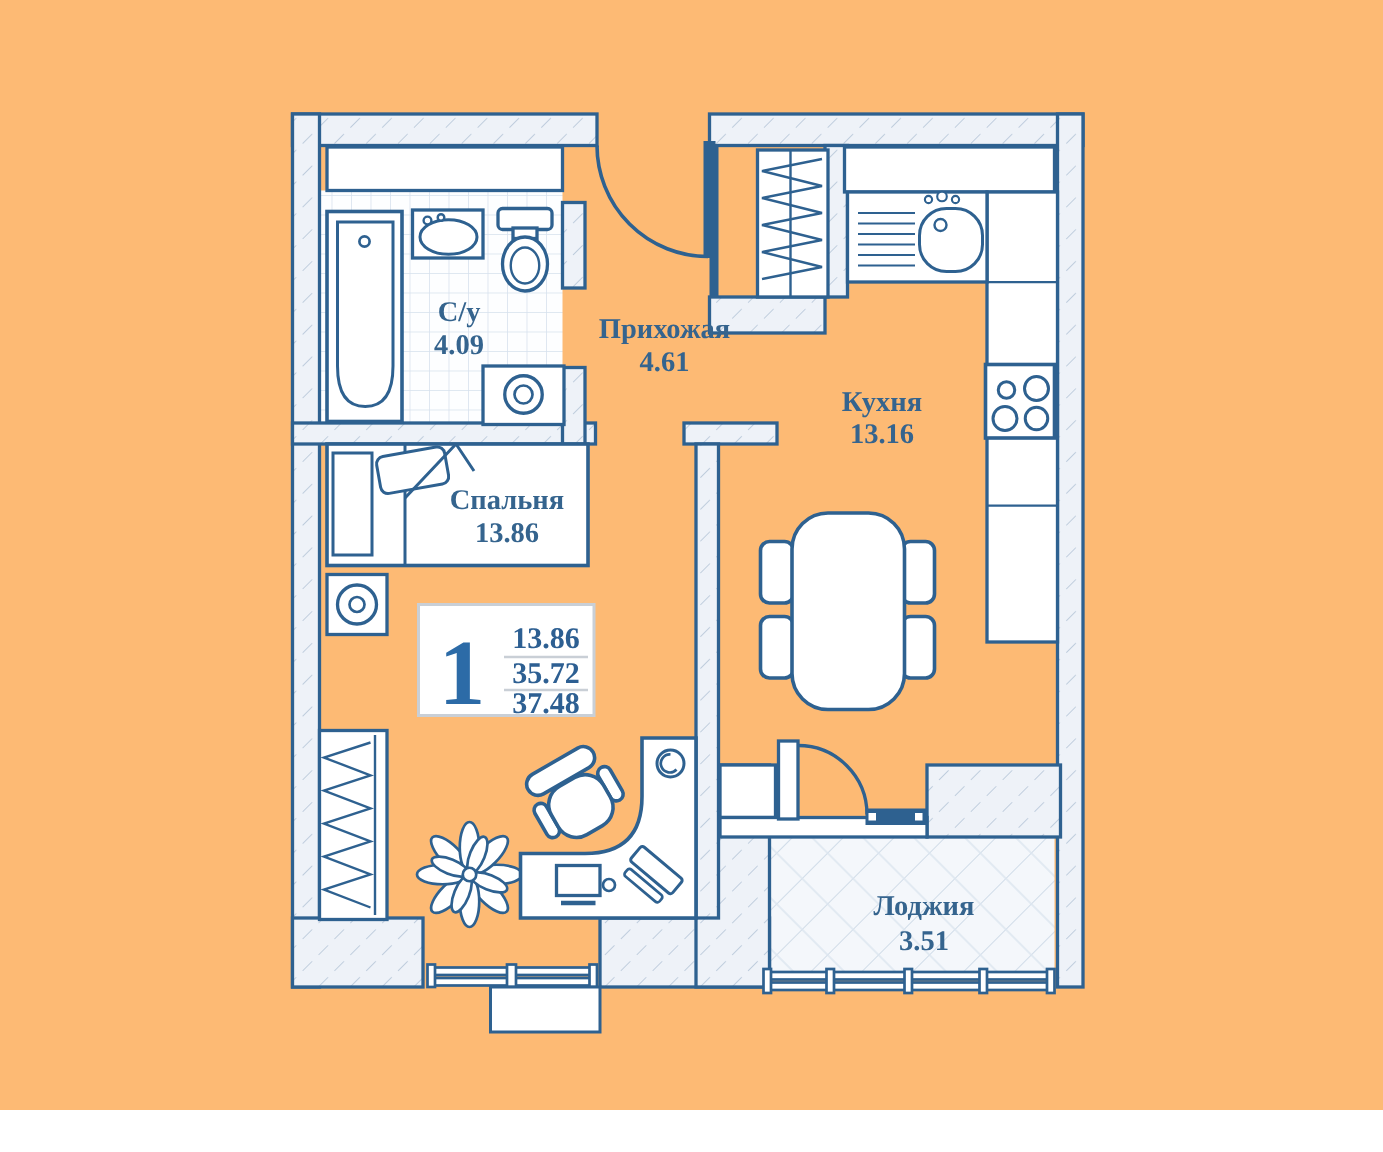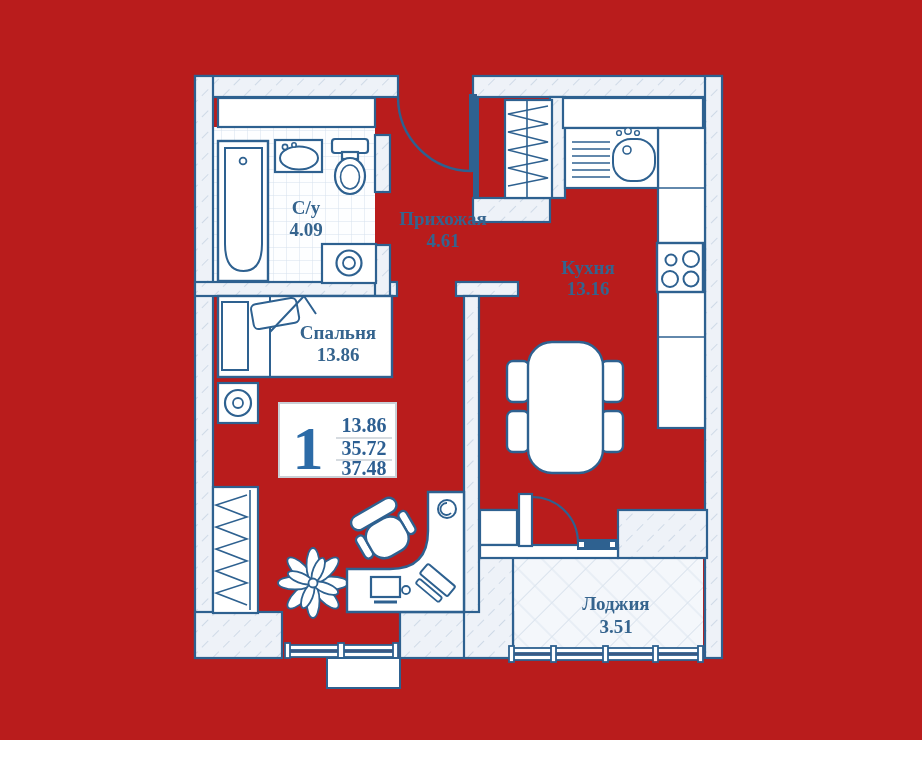--- a/index.html
+++ b/index.html
@@ -1,16 +1,16 @@
 <!DOCTYPE html>
 <html><head>
 <meta charset="utf-8">
 <style>
   html,body{margin:0;padding:0;background:#ffffff;}
-  .stage{position:relative;width:922px;height:740px;background:#b91c1c;overflow:hidden;}
+  .stage{position:relative;width:922px;height:740px;background:#fdba74;overflow:hidden;}
   svg{position:absolute;left:0;top:0;}
   text{font-family:"Liberation Serif","DejaVu Serif",serif;font-weight:bold;}
   .room-label{font-size:19px;fill:#35648e;}
   .legend-num{font-size:20px;fill:#2d5f92;}
   .legend-one{font-size:62px;fill:#2c6ba7;}
 </style>
 </head>
 <body>
 
 <div class="stage">

